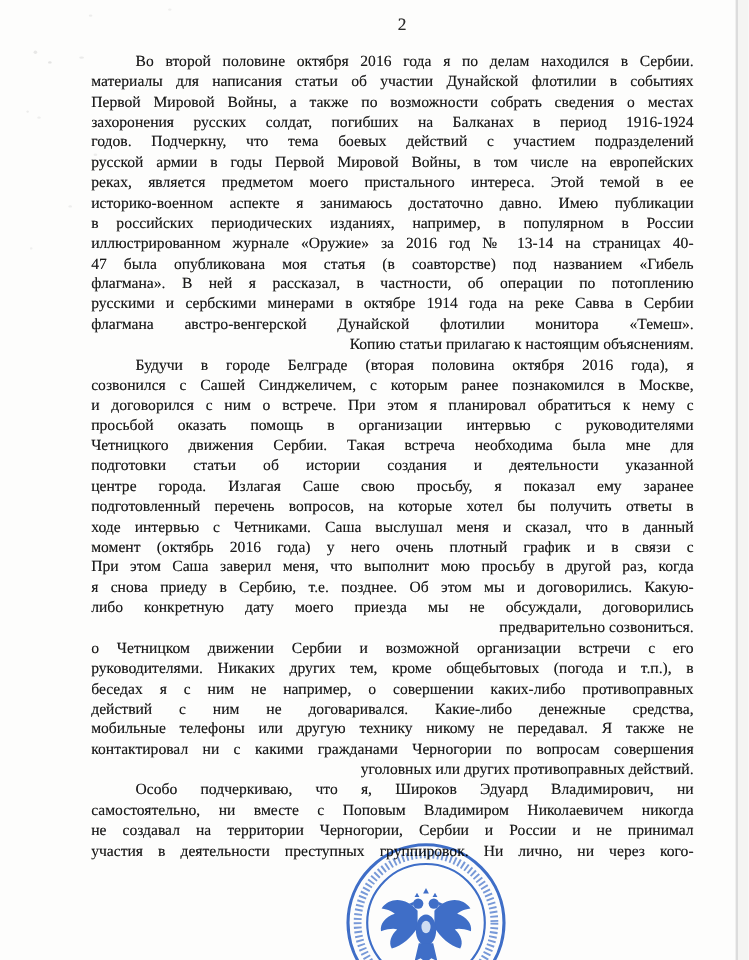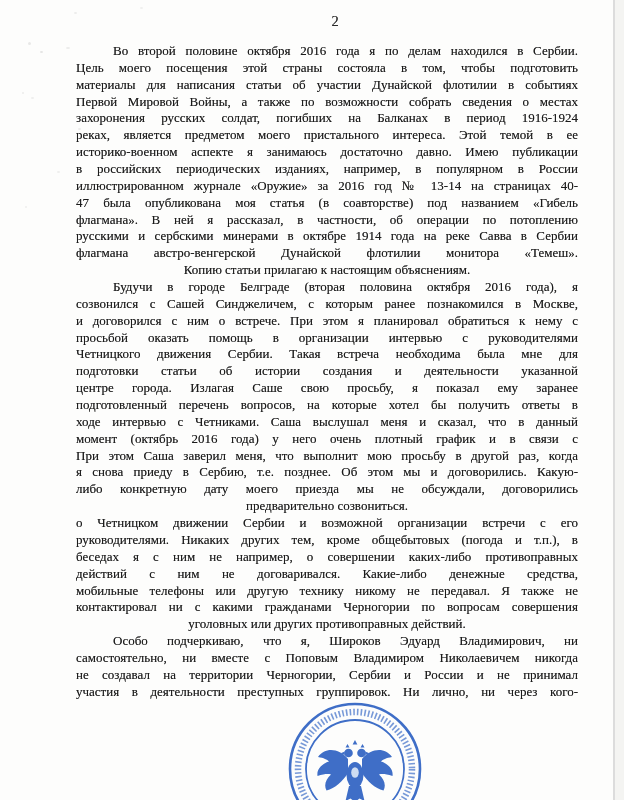--- a/index.html
+++ b/index.html
@@ -12,21 +12,21 @@
   .page-number{
     position:absolute;top:13px;left:84px;width:502px;
     text-align:center;font-size:14.5px;color:#2a2a2a;
     text-shadow:0 0 .4px rgba(30,30,30,.5);
   }
   .text-block{
     position:absolute;left:76px;top:43px;width:502px;
     font-size:13px;line-height:16.86px;color:#1b1b1b;
     text-shadow:0 0 .45px rgba(25,25,25,.55);
   }
-  .line{height:16.86px;text-align:center;white-space:normal;}
+  .line{height:16.86px;text-align:right;white-space:normal;}
   .line.just{
     text-align:justify;
     text-align-last:justify;
     -moz-text-align-last:justify;
   }
   .line.indent{text-indent:37px;}
   .stamp{
     position:absolute;left:287px;top:701px;width:136px;height:136px;
     mix-blend-mode:multiply;opacity:.92;
     filter:blur(.5px);
@@ -51,24 +51,25 @@
   <div class="speck" style="left:57px;top:171px;width:3px;height:2px;opacity:.13"></div>
   <div class="speck" style="left:25px;top:206px;width:2px;height:2px;opacity:.12"></div>
 
   <div class="edge-band"></div>
   <div class="edge-line"></div>
 
   <div class="page-number">2</div>
 
   <div class="text-block">
       <div class="line indent just">Во второй половине октября 2016 года я по делам находился в Сербии.</div>
-      <div class="line just">Цель моего посещения этой страны состояла в том, чтобы подготовить</div>
       <div class="line just">материалы для написания статьи об участии Дунайской флотилии в событиях</div>
       <div class="line just">Первой Мировой Войны, а также по возможности собрать сведения о местах</div>
       <div class="line just">захоронения русских солдат, погибших на Балканах в период 1916-1924</div>
+      <div class="line just">годов. Подчеркну, что тема боевых действий с участием подразделений</div>
+      <div class="line just">русской армии в годы Первой Мировой Войны, в том числе на европейских</div>
       <div class="line just">реках, является предметом моего пристального интереса. Этой темой в ее</div>
       <div class="line just">историко-военном аспекте я занимаюсь достаточно давно. Имею публикации</div>
       <div class="line just">в российских периодических изданиях, например, в популярном в России</div>
       <div class="line just">иллюстрированном журнале «Оружие» за 2016 год № 13-14 на страницах 40-</div>
       <div class="line just">47 была опубликована моя статья (в соавторстве) под названием «Гибель</div>
       <div class="line just">флагмана». В ней я рассказал, в частности, об операции по потоплению</div>
       <div class="line just">русскими и сербскими минерами в октябре 1914 года на реке Савва в Сербии</div>
       <div class="line just">флагмана австро-венгерской Дунайской флотилии монитора «Темеш».</div>
       <div class="line">Копию статьи прилагаю к настоящим объяснениям.</div>
       <div class="line indent just">Будучи в городе Белграде (вторая половина октября 2016 года), я</div>

